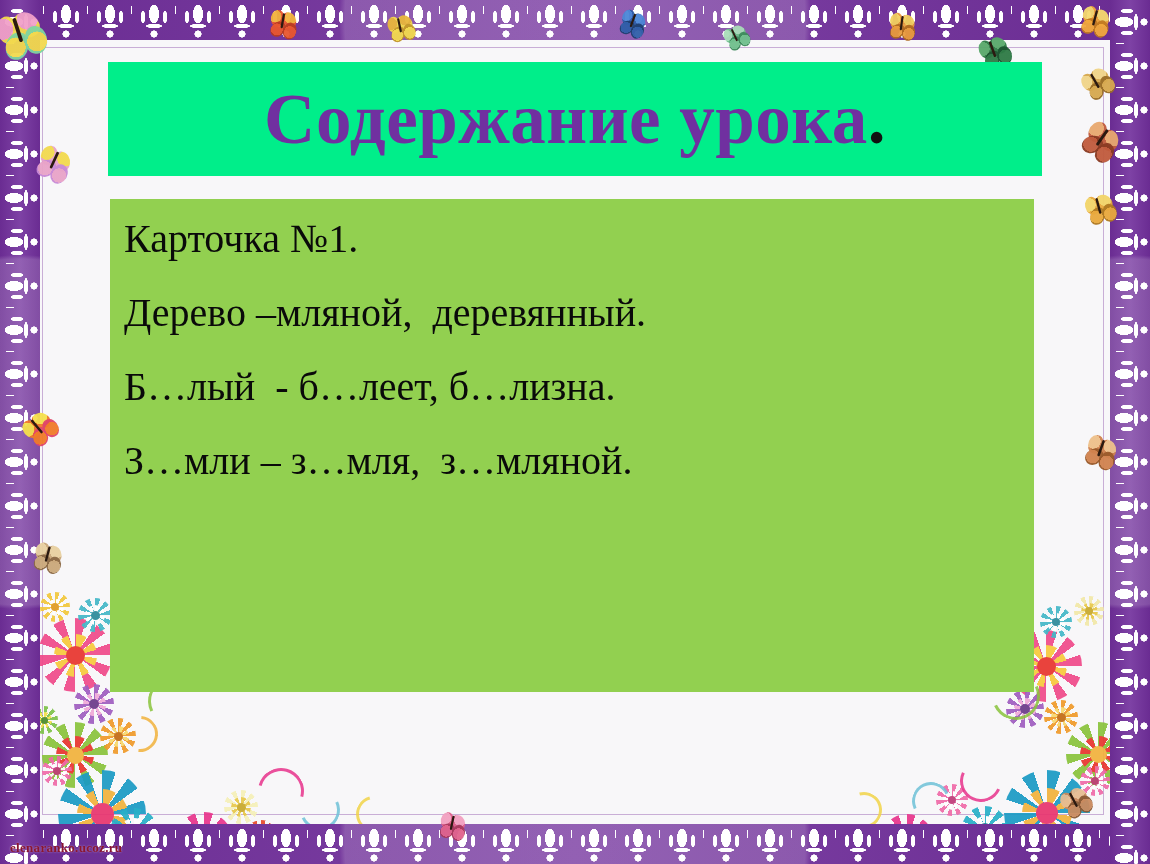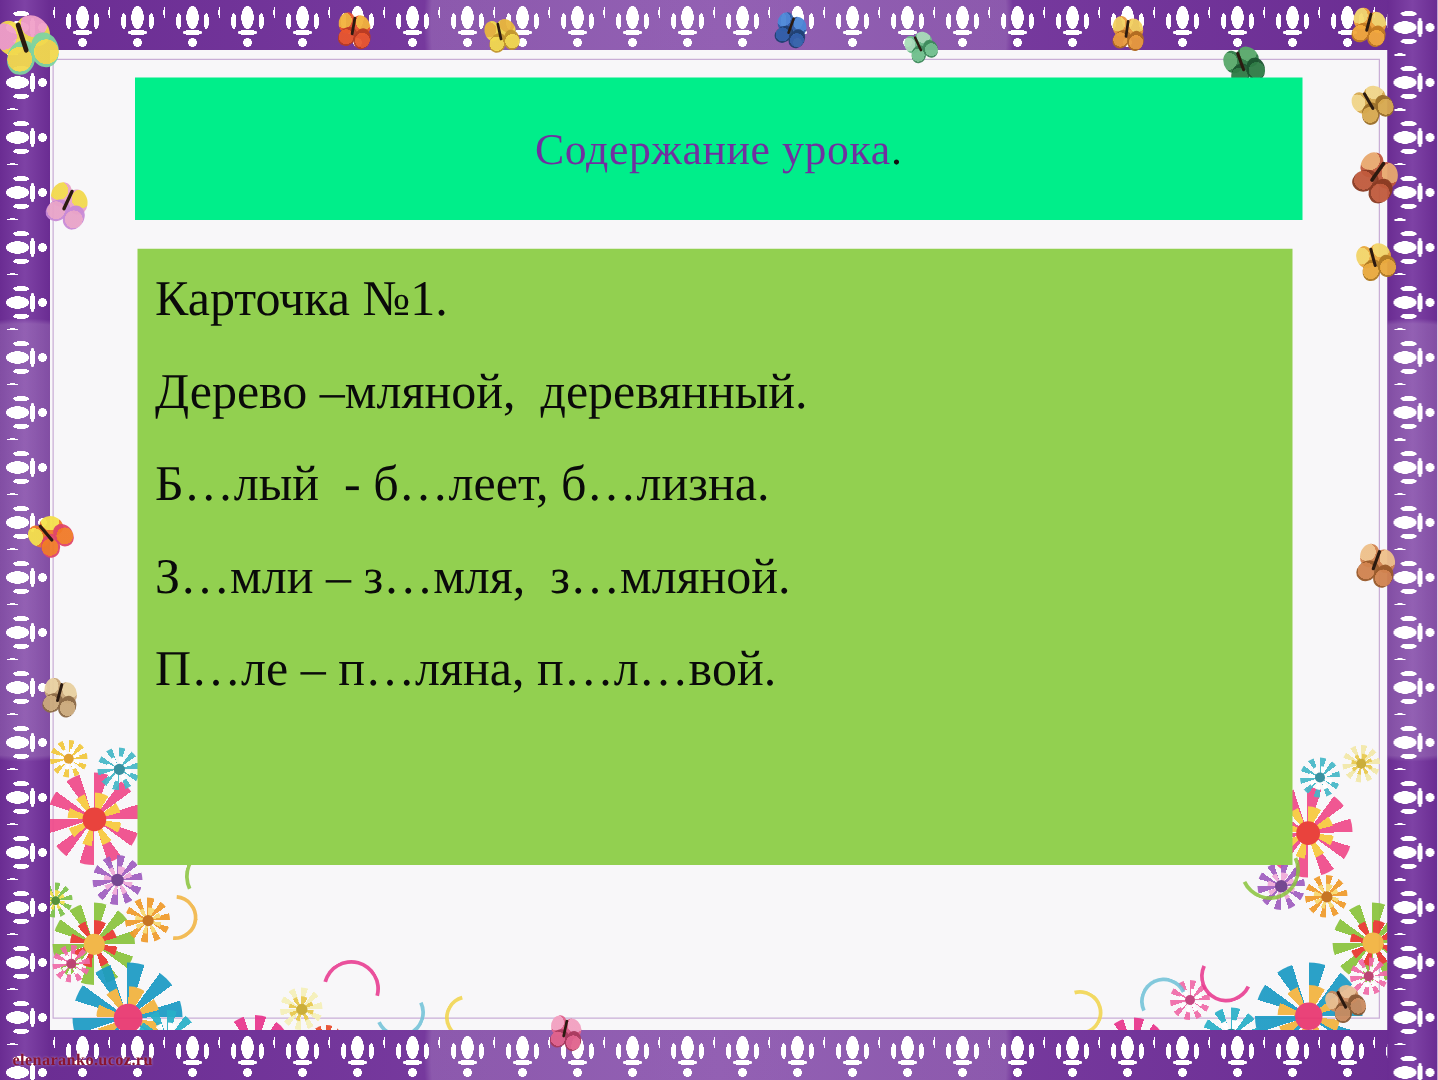--- a/index.html
+++ b/index.html
@@ -77,22 +77,22 @@
   
   .title-box {
     position: absolute;
     left: 108px; top: 62px;
     width: 934px; height: 114px;
     display: flex;
     align-items: center;
     justify-content: center;
   }
   .title-text {
-    font-size: 35px;
-    font-weight: normal;
+    font-size: 71px;
+    font-weight: bold;
     color: #7030a0;
     letter-spacing: 0.5px;
     white-space: nowrap;
     line-height: 1;
   }
   .title-period { color: #111111; }
 
   
   .body-box {
     position: absolute;
@@ -407,19 +407,18 @@
   <div class="title-box" style="background: rgb(0, 238, 138);">
     <div class="title-text" style="color: rgb(112, 48, 160);"><span>Содержание урока</span><span class="title-period">.</span></div>
   </div>
 
   <div class="body-box" style="background: rgb(146, 208, 80);">
     <div id="body-lines">
         <p class="body-line">Карточка №1.</p>
         <p class="body-line">Дерево –мляной,  деревянный.</p>
         <p class="body-line">Б…лый  - б…леет, б…лизна.</p>
         <p class="body-line">З…мли – з…мля,  з…мляной.</p>
-        <p class="body-line">П…ле – п…ляна, п…л…вой.</p>
       </div>
   </div>
 
   <div class="watermark">elenaranko.ucoz.ru</div>
 
 </div>
 
 </body></html>

